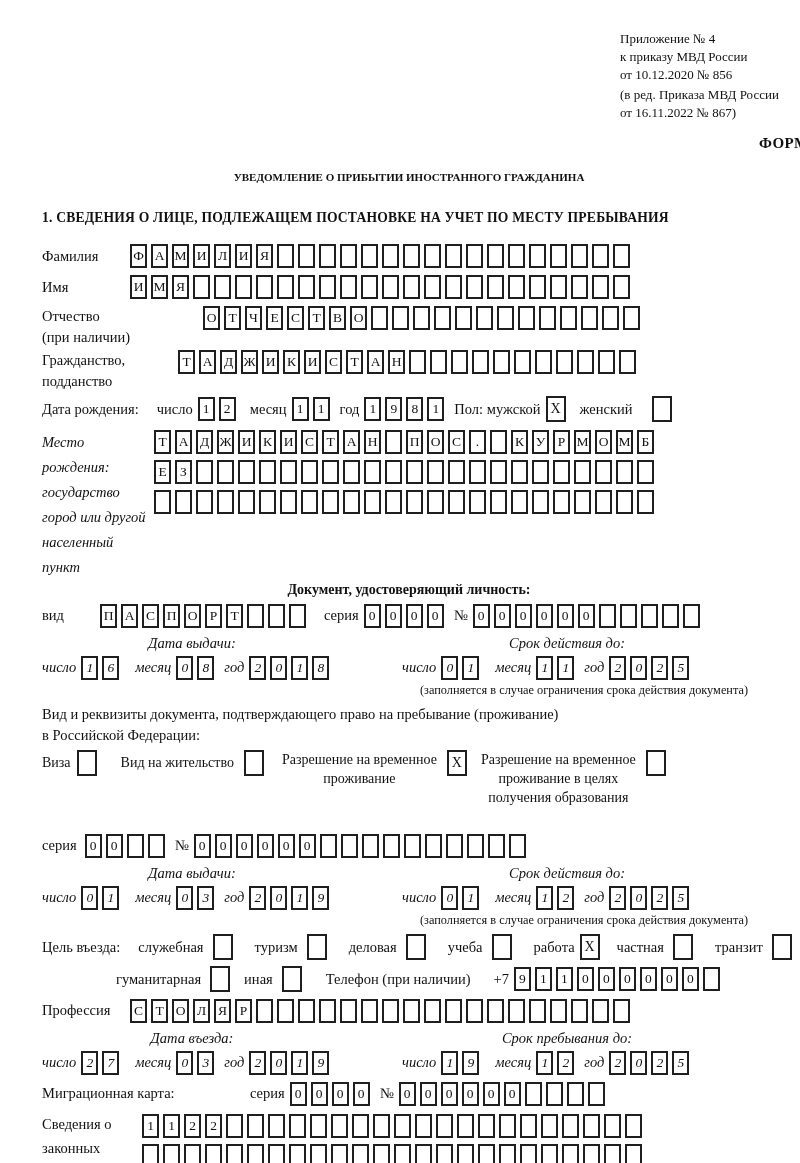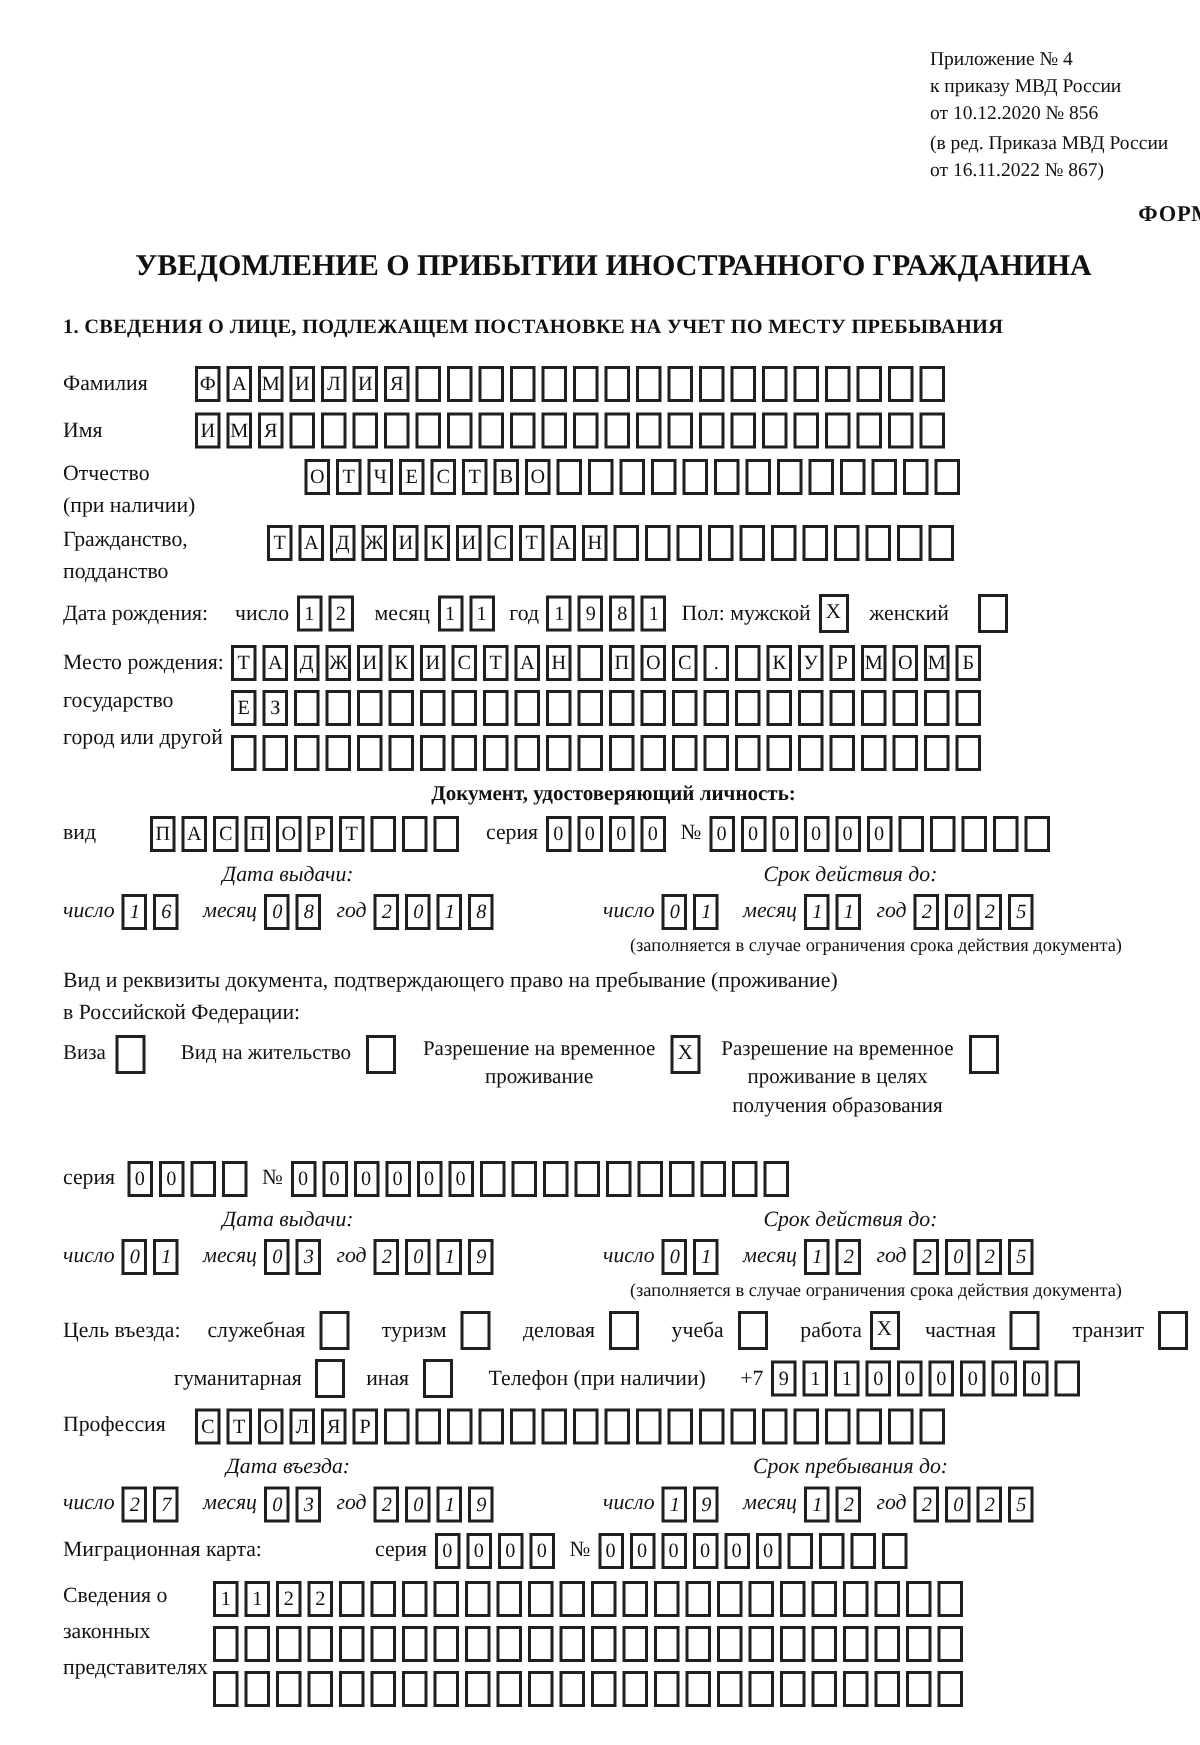--- a/index.html
+++ b/index.html
@@ -11,29 +11,29 @@
     font-size:14.5px;
   }
   .page { padding:30px 24px 0 42px; }
 
   
   .annex { margin-left:578px; width:200px; font-size:13px; line-height:18px; }
   .annex .note { margin-top:2px; }
   .forma { text-align:right; font-weight:bold; font-size:15px; margin-top:12px; letter-spacing:.5px; }
 
   
-  .title { text-align:center; font-weight:bold; font-size:20px; line-height:22px; margin-top:14px; }
+  .title { text-align:center; font-weight:bold; font-size:11px; line-height:22px; margin-top:14px; }
   .title-blank { display:inline-block; width:56px; border-bottom:2.5px solid #222; margin-left:10px; vertical-align:baseline; }
   .section-heading { font-weight:bold; font-size:13.6px; margin-top:22px; margin-bottom:18px; letter-spacing:.2px; }
 
   
   .row { display:flex; align-items:flex-start; margin-bottom:6px; }
   .lbl { line-height:25px; flex:none; }
   .lbl-block { flex:none; line-height:21px; }
-  .w88 { width:88px; } .w161 { width:161px; } .w136 { width:136px; } .w112 { width:112px; } .w100 { width:100px; }
+  .w88 { width:88px; } .w161 { width:161px; } .w136 { width:136px; } .w112 { width:112px;font-style:italic; } .w100 { width:100px; }
 
   .cells { display:inline-flex; flex:none; }
   .cell {
     width:17px; height:24px; flex:none;
     border:2px solid #1f1f1f; margin-right:4px;
     display:inline-flex; align-items:center; justify-content:center;
     font-size:13.5px; background:#fff;
   }
   .cells-col .cells { margin-bottom:6px; }
   .checkbox {
@@ -234,20 +234,21 @@
     <span class="checkbox">X</span>
     <span class="dlbl ml14">женский</span>
     <span class="checkbox ml14"></span>
   </div>
 
   <div class="row" style="margin-bottom:2px;">
     <span class="lbl-block w112" style="line-height:25px;">
       <div>Место рождения:</div>
       <div>государство</div>
       <div>город или другой</div>
+      <div>населенный пункт</div>
     </span>
     <span class="cells-col">
       <div class="cells">
           <span class="cell">Т</span>
           <span class="cell">А</span>
           <span class="cell">Д</span>
           <span class="cell">Ж</span>
           <span class="cell">И</span>
           <span class="cell">К</span>
           <span class="cell">И</span>

